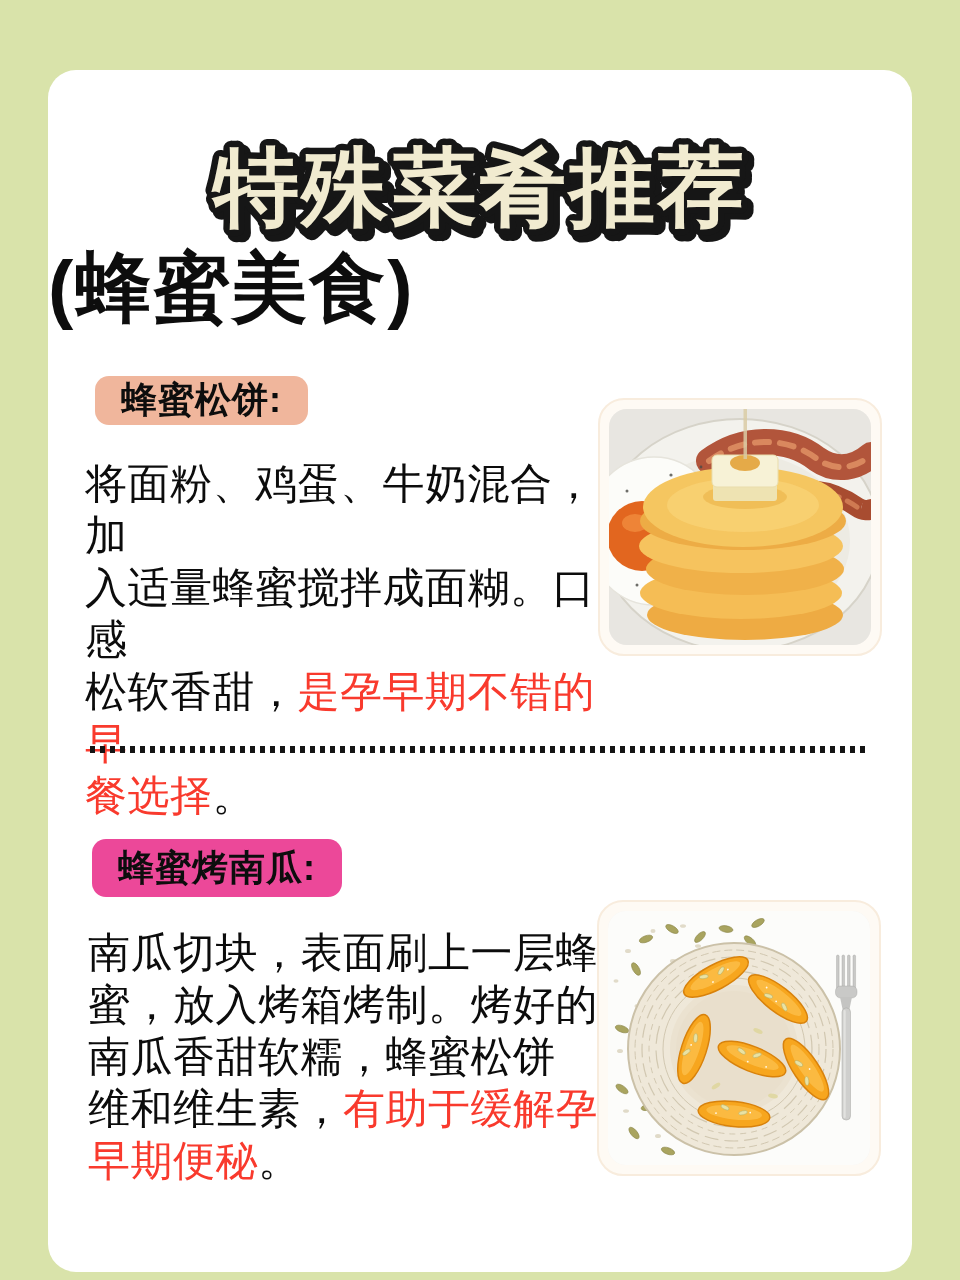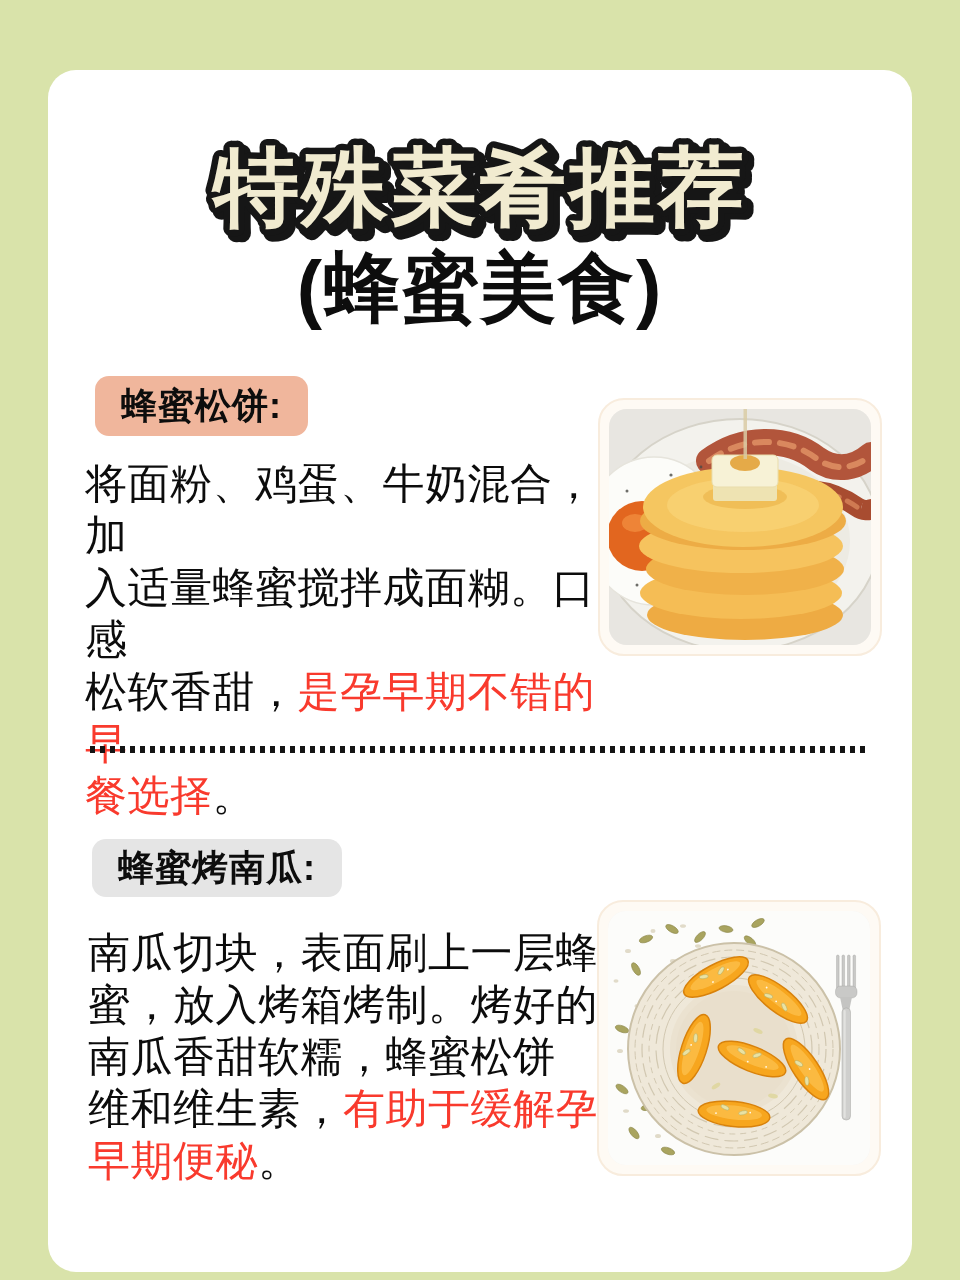--- a/index.html
+++ b/index.html
@@ -12,29 +12,29 @@
     position:absolute;left:48px;top:38px;width:864px;height:1202px;
     background:#ffffff;border-radius:28px;
   }
   .title-svg{position:absolute;left:0;top:52px;width:864px;height:130px;display:block;}
   .title-svg text{
     font-family:"Liberation Sans",sans-serif;font-weight:bold;
     font-size:86px;letter-spacing:3px;
   }
   .subtitle{
     position:absolute;left:0;top:168px;width:864px;height:100px;
-    text-align:center;font-size:76px;font-weight:800;color:#0d0d0d;
+    font-size:76px;font-weight:800;color:#0d0d0d;
     letter-spacing:2px;line-height:100px;
   }
   .label-pill{
     position:absolute;display:inline-flex;align-items:center;
     padding:0 26px;border-radius:14px;
     font-size:36px;font-weight:800;color:#0d0d0d;letter-spacing:1px;
   }
-  .pill-1{left:47px;top:306px;height:60px;}
+  .pill-1{left:47px;top:306px;height:49px;}
   .pill-2{left:44px;top:769px;height:58px;}
   .body-text{
     position:absolute;width:545px;
     font-size:42px;line-height:52px;font-weight:500;color:#0c0c0c;
     white-space:pre-line;letter-spacing:0.5px;
   }
   .text-1{left:37px;top:388px;}
   .text-2{left:40px;top:857px;}
   .photo-frame{
     position:absolute;box-sizing:border-box;
@@ -114,21 +114,21 @@
           <rect x="103" y="46" width="66" height="32" rx="5" fill="#f7f2d6" stroke="#e9ddab" stroke-width="1"></rect>
           <ellipse cx="136" cy="54" rx="15" ry="8" fill="#e2a238" opacity="0.9"></ellipse>
         </g>
         <rect x="134.5" y="0" width="3.5" height="50" fill="#d9cba4" opacity="0.85"></rect>
       </svg>
     </div>
   </div>
 
   <div class="divider"></div>
 
-  <div class="label-pill pill-2" style="background-color: #e5e5e5;">
+  <div class="label-pill pill-2" style="background-color: #ec4899;">
     <span>蜂蜜烤南瓜:</span>
   </div>
 
   <div class="body-text text-2"><span>南瓜切块，表面刷上一层蜂
 蜜，放入烤箱烤制。烤好的
 南瓜香甜软糯，蜂蜜松饼
 维和维生素，</span><span style="color: rgb(249, 58, 45);">有助于缓解孕
 早期便秘</span><span>。</span></div>
 
   <div class="photo-frame frame-2">

